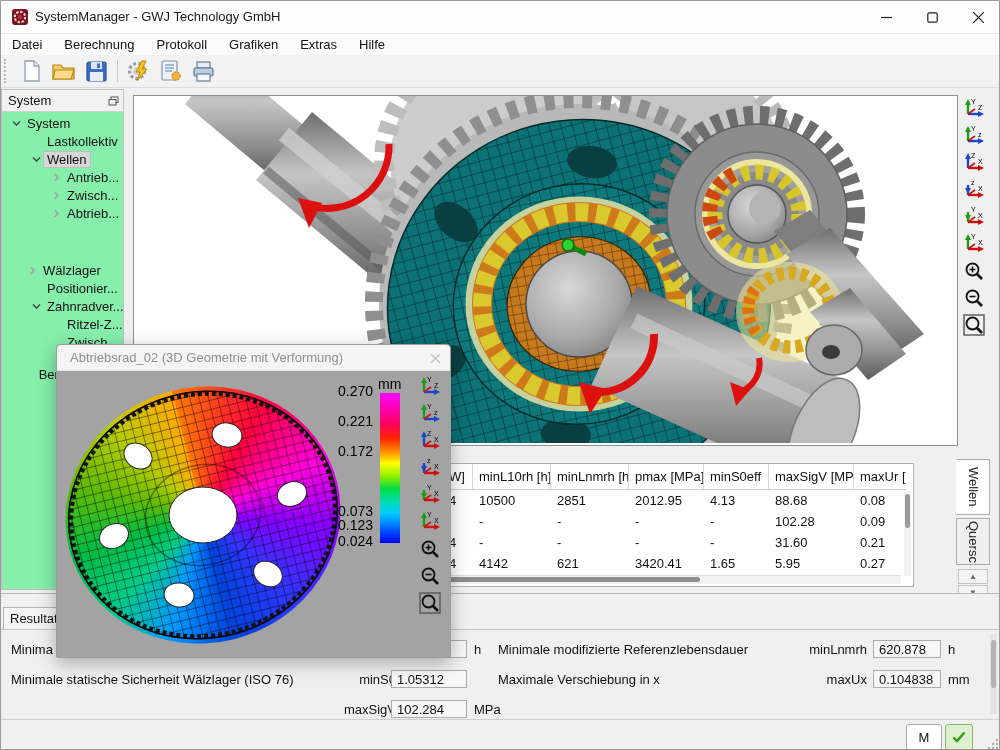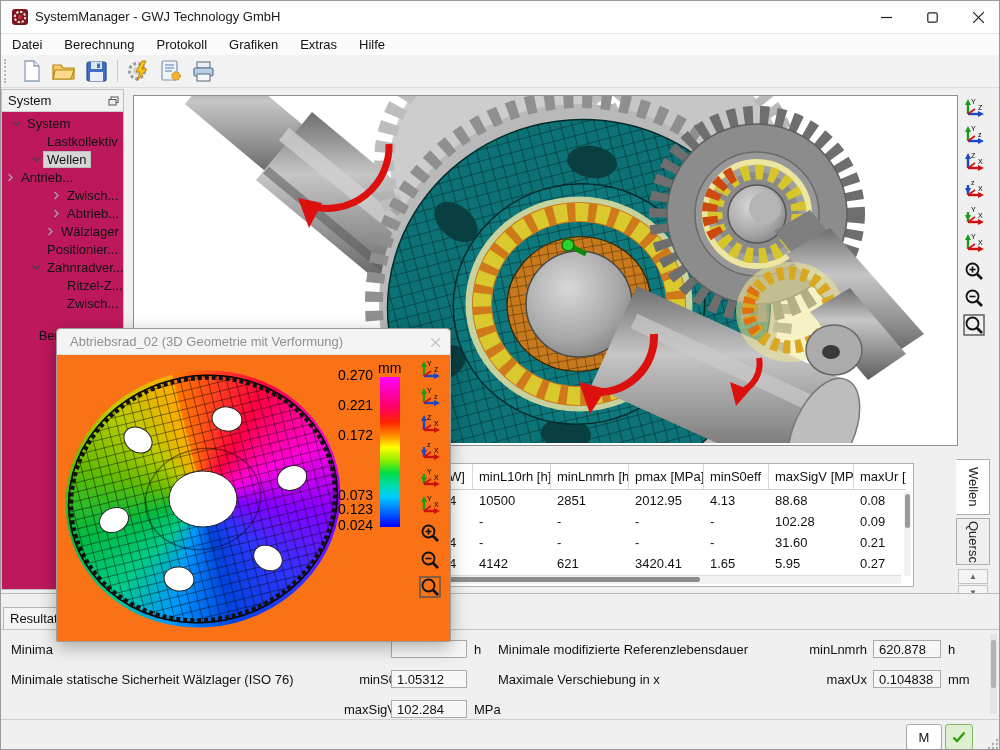--- a/index.html
+++ b/index.html
@@ -14,21 +14,21 @@
   .winbtn{top:0;width:46px;height:32px;display:flex;align-items:center;justify-content:center;color:#222;}
   
   .menubar{left:0;top:32px;width:1000px;height:22px;background:#fbfbfb;display:flex;align-items:center;}
   .menu-item{padding:2px 11px;white-space:nowrap;color:#111;}
   
   .toolbar{left:0;top:54px;width:1000px;height:32px;background:#f2f2f2;border-bottom:1px solid #dcdcdc;display:flex;align-items:center;}
   .tb-grip{width:6px;height:24px;margin:0 4px 0 3px;border-left:2px dotted #b5b5b5;}
   .tb-btn{width:28px;height:26px;margin:0 2px;display:flex;align-items:center;justify-content:center;}
   .tb-sep{width:1px;height:22px;background:#c9c9c9;margin:0 5px;}
   
-  .sidebar{left:0;top:88px;width:123px;height:501px;background:#be185d;border:1px solid #c0c0c0;box-sizing:border-box;}
+  .sidebar{left:0;top:88px;width:123px;height:501px;background:#86efac;border:1px solid #c0c0c0;box-sizing:border-box;}
   .sidebar-header{left:0;top:0;width:121px;height:22px;background:#f2f2f2;border-bottom:1px solid #cfcfcf;display:flex;align-items:center;justify-content:space-between;padding:0 4px 0 6px;box-sizing:border-box;}
   .tree{left:0;top:24px;width:121px;}
   .tree-row{height:18px;display:flex;align-items:center;white-space:nowrap;}
   .tw{display:inline-flex;width:16px;height:16px;align-items:center;justify-content:center;flex:0 0 16px;}
   .tree-label{padding:0 3px;}
   .tree-label.sel{background:#d6d6d6;outline:1px solid #bdbdbd;}
   
   .viewport{left:132px;top:94px;width:823px;height:349px;background:#fff;border:1px solid #8f8f8f;}
   
   .vbtn{width:30px;height:24px;display:flex;align-items:center;justify-content:center;}
@@ -53,21 +53,21 @@
   .rparam{position:absolute;top:0;text-align:right;}
   .rfield{position:absolute;top:2px;height:18px;background:#f7f7f7;border:1px solid #ababab;line-height:18px;padding-left:5px;box-sizing:border-box;}
   .runit{position:absolute;top:0;}
   .bscroll{left:989px;top:40px;width:7px;height:80px;background:#e4e4e4;}
   .bthumb{left:1px;top:6px;width:5px;height:48px;background:#b2b2b2;border-radius:2px;}
   
   .statusbar{left:0;top:718px;width:1000px;height:32px;background:#f0f0f0;border-top:1px solid #cfcfcf;}
   .mbtn{left:905px;top:4px;width:34px;height:24px;background:#fff;border:1px solid #a8a8a8;border-radius:3px;display:flex;align-items:center;justify-content:center;font-size:13px;}
   .checkbtn{left:944px;top:4px;width:26px;height:24px;background:#dff0d0;border:1px solid #86b765;border-radius:3px;display:flex;align-items:center;justify-content:center;}
   
-  .fwin{left:55px;top:327px;width:393px;height:312px;background:#f97316;border:1px solid #9c9c9c;border-radius:4px 4px 2px 2px;
+  .fwin{left:55px;top:343px;width:393px;height:312px;background:#a3a3a3;border:1px solid #9c9c9c;border-radius:4px 4px 2px 2px;
         box-shadow:0 5px 18px rgba(0,0,0,.30);z-index:50;}
   .fwin-title{left:0;top:0;width:100%;height:26px;background:#f4f4f4;border-bottom:1px solid #e3e3e3;border-radius:4px 4px 0 0;
         display:flex;align-items:center;box-sizing:border-box;padding-left:13px;color:#8f8f8f;white-space:nowrap;overflow:hidden;}
   .fwin-close{position:absolute;right:4px;top:3px;width:22px;height:20px;display:flex;align-items:center;justify-content:center;color:#c2c2c2;font-size:12px;}
   .disc{position:absolute;left:0;top:0;width:276px;height:256px;border-radius:50%;transform:rotate(-14deg);
         background:conic-gradient(from 0deg,#ff7a00,#ff0040 12%,#ff00dd 22%,#8800ff 30%,#3333ff 40%,#0044dd 50%,#0099ff 58%,#00cc88 66%,#00bb44 74%,#66bb00 83%,#b8cc00 91%,#ffaa00 100%);}
   .scale-val{position:absolute;width:58px;text-align:right;font-size:14px;color:#000;}
   .scale-bar{position:absolute;left:323px;top:48px;width:20px;height:150px;
         background:linear-gradient(to bottom,#ff00ff 0%,#ff0066 20%,#ff2200 30%,#ff9900 40%,#ffff00 47%,#88ee00 56%,#00dd44 64%,#00ddaa 72%,#00ccff 80%,#0066ff 90%,#0000ff 100%);}
   .scale-unit{position:absolute;left:321px;top:31px;width:24px;font-size:14px;color:#000;}
@@ -180,21 +180,21 @@
           <span class="tree-label">Lastkollektiv</span>
         </div>
         <div class="tree-row" style="padding-left: 26px;">
           <span class="tw">
             <svg width="9" height="9" viewBox="0 0 9 9">
               <path d="M1 2.5L4.5 6L8 2.5" fill="none" stroke="#444" stroke-width="1.4"></path>
             </svg>
           </span>
           <span class="tree-label sel">Wellen</span>
         </div>
-        <div class="tree-row" style="">
+        <div class="tree-row" style="padding-left: 46px;">
           <span class="tw">
             <svg width="9" height="9" viewBox="0 0 9 9">
               <path d="M2.5 1L6 4.5L2.5 8" fill="none" stroke="#a0a0a0" stroke-width="1.4"></path>
             </svg>
           </span>
           <span class="tree-label">Antrieb...</span>
         </div>
         <div class="tree-row" style="padding-left: 46px;">
           <span class="tw">
             <svg width="9" height="9" viewBox="0 0 9 9">
@@ -204,21 +204,21 @@
           <span class="tree-label">Zwisch...</span>
         </div>
         <div class="tree-row" style="padding-left: 46px;">
           <span class="tw">
             <svg width="9" height="9" viewBox="0 0 9 9">
               <path d="M2.5 1L6 4.5L2.5 8" fill="none" stroke="#a0a0a0" stroke-width="1.4"></path>
             </svg>
           </span>
           <span class="tree-label">Abtrieb...</span>
         </div>
-        <div class="tree-row" style="padding-left: 40px;">
+        <div class="tree-row" style="padding-left: 22px; margin-top: 39px;">
           <span class="tw">
             <svg width="9" height="9" viewBox="0 0 9 9">
               <path d="M2.5 1L6 4.5L2.5 8" fill="none" stroke="#a0a0a0" stroke-width="1.4"></path>
             </svg>
           </span>
           <span class="tree-label">Wälzlager</span>
         </div>
         <div class="tree-row" style="padding-left: 26px;">
           <span class="tw"></span>
           <span class="tree-label">Positionier...</span>

